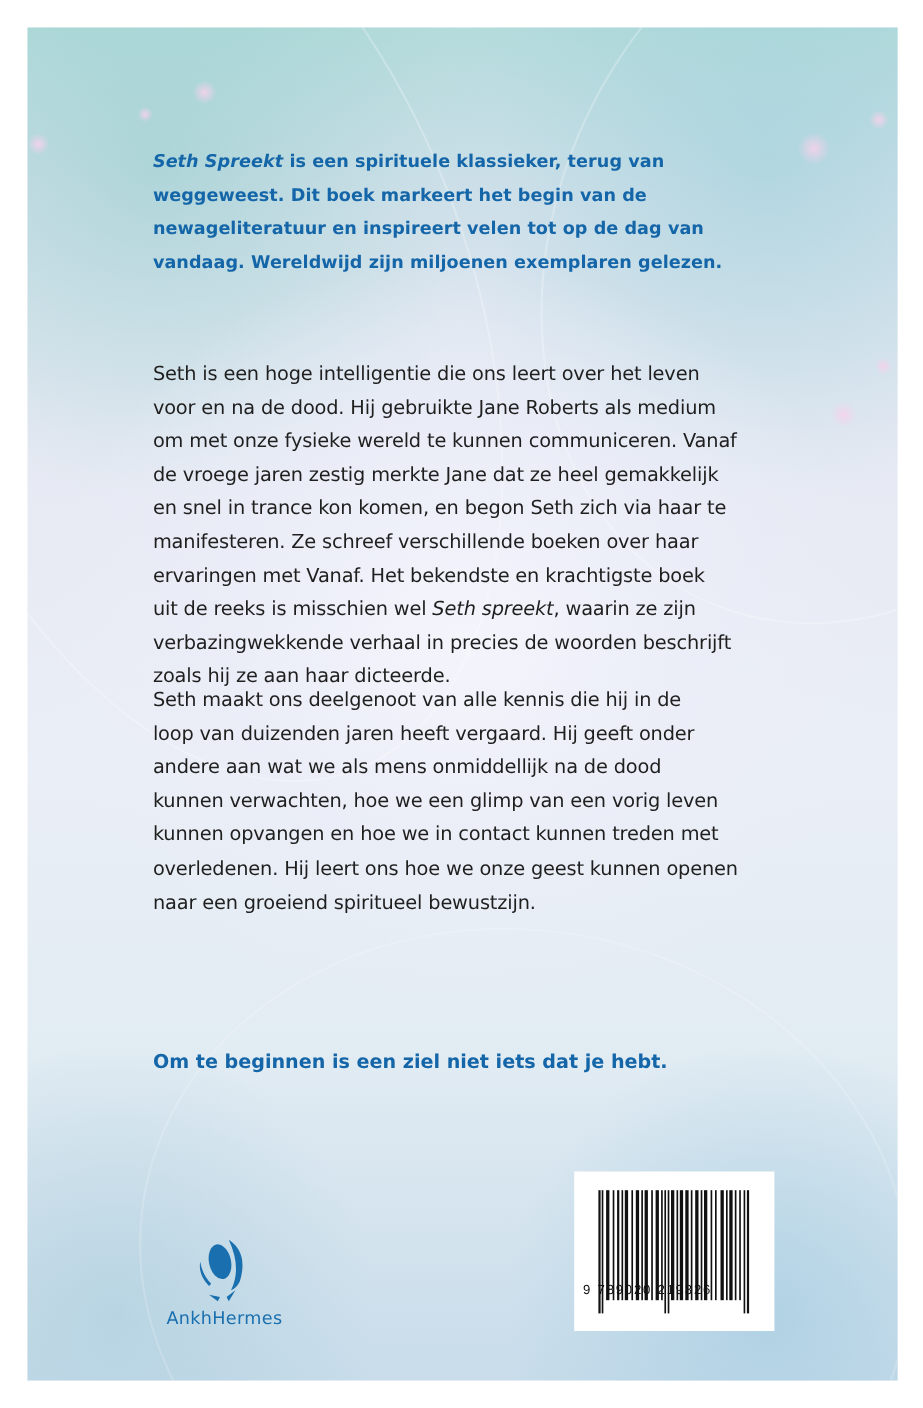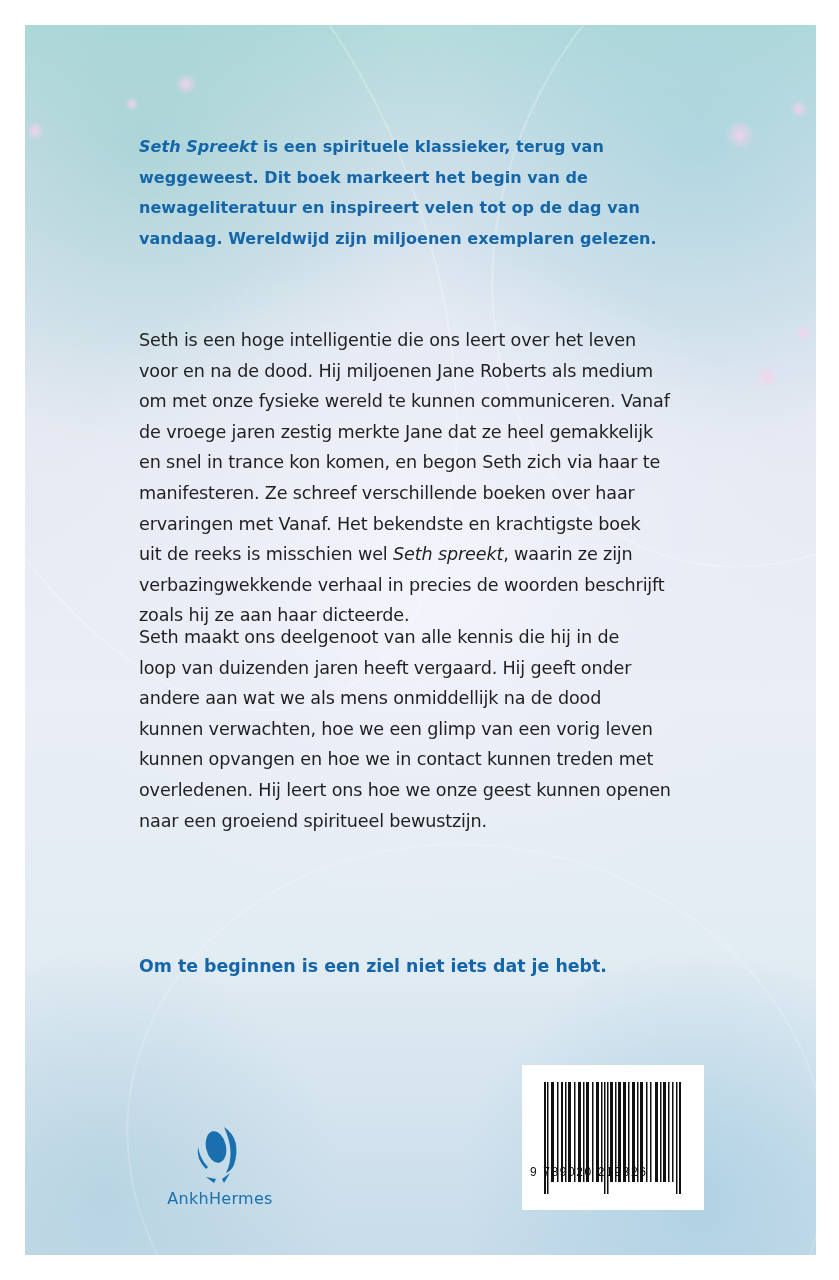--- a/index.html
+++ b/index.html
@@ -19,21 +19,21 @@
   .streak { position: absolute; border-radius: 50%; border: 2px solid rgba(255,255,255,0.25); }
   .text-block { position: absolute; left: 114px; width: 640px; font-family: "DejaVu Sans", sans-serif; }
   .intro { top: 107px; color: #1566a8; font-weight: bold; font-size: 16px; line-height: 30.5px; letter-spacing: 0.05px; }
   .intro .ital { font-style: italic; }
   .body-p { color: #1f1f1f; font-size: 17.6px; line-height: 30.6px; letter-spacing: -0.15px; }
   .p1 { top: 256px; margin-top: 44px; }
   .p2 { top: 597px; }
   .quote { top: 926px; color: #1566a8; font-weight: bold; font-size: 17.4px; line-height: 30.5px; }
   .quote .attr { color: #1f1f1f; font-weight: normal; font-style: italic; }
   .line { display: block; white-space: nowrap; }
-  .logo { position: absolute; left: 135px; top: 1100px; width: 120px; height: 100px; }
+  .logo { position: absolute; left: 119px; top: 1100px; width: 120px; height: 100px; }
   .logo svg { position: absolute; left: 24px; top: 0; }
   .logo-text { position: absolute; left: 0; top: 64px; width: 120px; text-align: center; color: #1a6fae; font-family: "DejaVu Sans", sans-serif; font-size: 16px; letter-spacing: 0.3px; }
   .barcode-box { position: absolute; left: 497px; top: 1040px; width: 182px; height: 145px; background: #ffffff; }
   .barcode-box svg { position: absolute; left: 0; top: 0; }
   .isbn { position: absolute; left: 8px; top: 100px; font-family: "Liberation Sans", sans-serif; font-size: 12px; color: #111; letter-spacing: 1.6px; }
 </style>
 </head>
 <body>
 
 <div class="cover">
@@ -51,21 +51,21 @@
 
   <div class="text-block intro">
     <span class="line"><span class="ital">Seth Spreekt</span><span> is een spirituele klassieker, terug van</span></span>
     <span class="line">weggeweest. Dit boek markeert het begin van de</span>
     <span class="line">newageliteratuur en inspireert velen tot op de dag van</span>
     <span class="line">vandaag. Wereldwijd zijn miljoenen exemplaren gelezen.</span>
   </div>
 
   <div class="text-block body-p p1">
     <span class="line">Seth is een hoge intelligentie die ons leert over het leven</span>
-    <span class="line">voor en na de dood. Hij miljoenen Jane Roberts als medium</span>
+    <span class="line">voor en na de dood. Hij gebruikte Jane Roberts als medium</span>
     <span class="line">om met onze fysieke wereld te kunnen communiceren. Vanaf</span>
     <span class="line">de vroege jaren zestig merkte Jane dat ze heel gemakkelijk</span>
     <span class="line">en snel in trance kon komen, en begon Seth zich via haar te</span>
     <span class="line">manifesteren. Ze schreef verschillende boeken over haar</span>
     <span class="line">ervaringen met Vanaf. Het bekendste en krachtigste boek</span>
     <span class="line"><span>uit de reeks is misschien wel </span><em>Seth spreekt</em><span>, waarin ze zijn</span></span>
     <span class="line">verbazingwekkende verhaal in precies de woorden beschrijft</span>
     <span class="line">zoals hij ze aan haar dicteerde.</span>
   </div>
 

